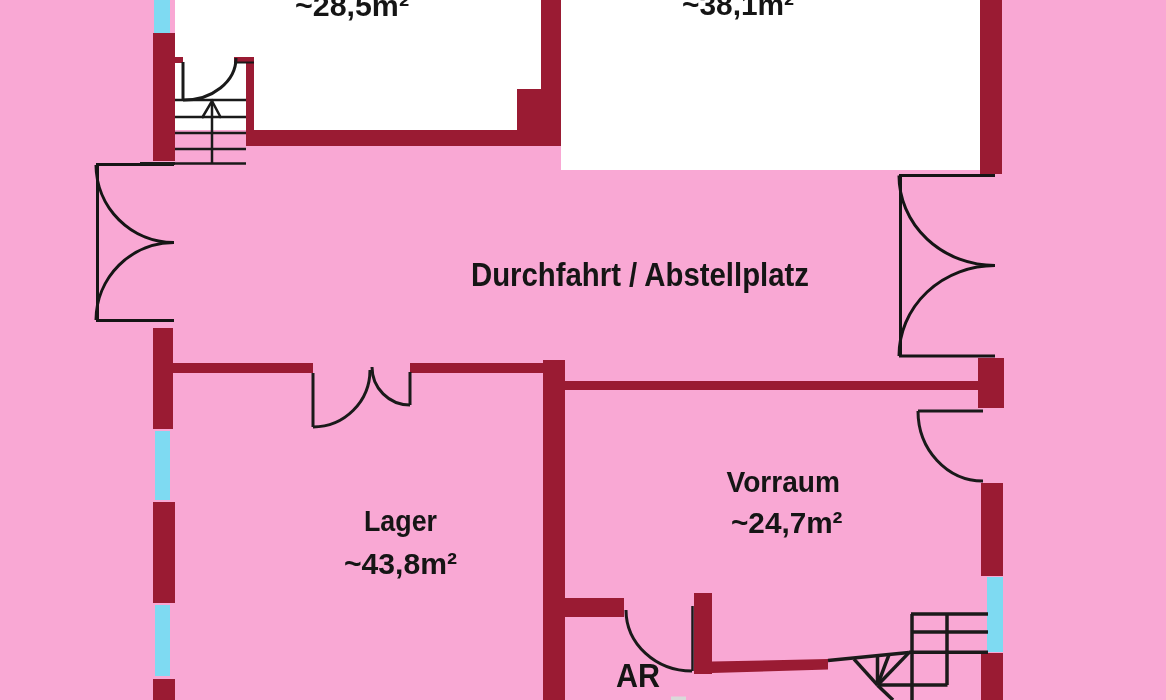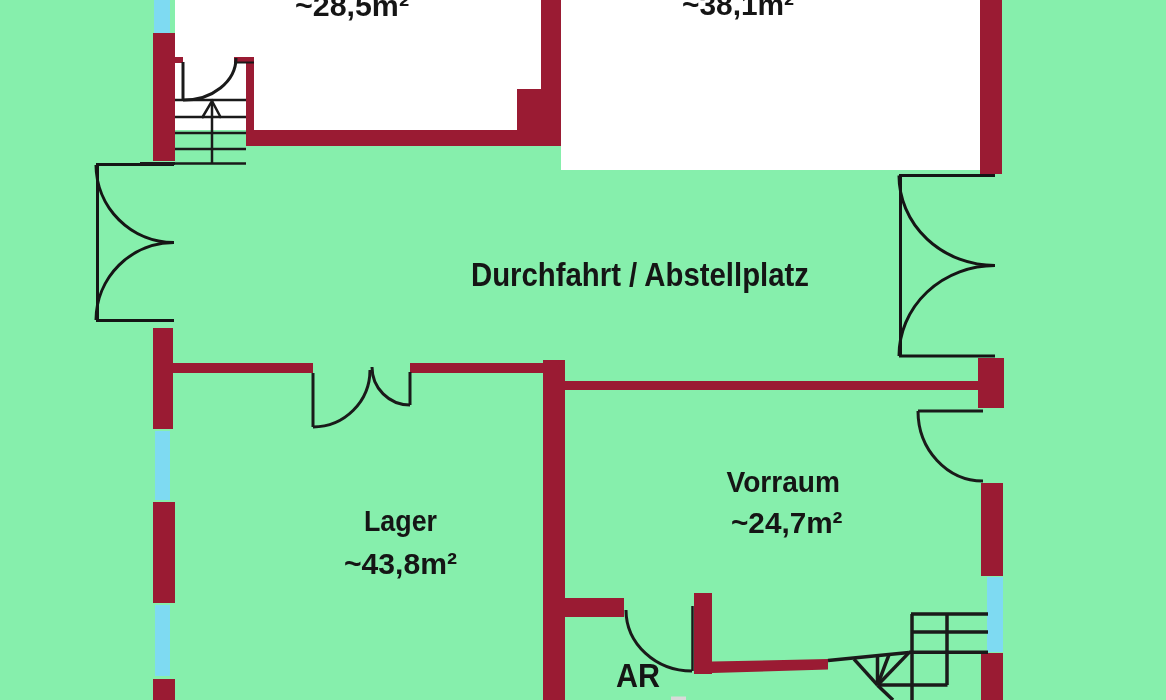--- a/index.html
+++ b/index.html
@@ -1,16 +1,16 @@
 <!DOCTYPE html>
 <html><head>
 <meta charset="utf-8">
 <style>
 html,body{margin:0;padding:0;background:#ffffff;}
-#plan{position:relative;-webkit-font-smoothing:antialiased;width:1166px;height:700px;background:#86efac;overflow:hidden;
+#plan{position:relative;-webkit-font-smoothing:antialiased;width:1166px;height:700px;background:#f9a8d4;overflow:hidden;
 font-family:"Liberation Sans",sans-serif;}
 svg{position:absolute;left:0;top:0;}
 text{font-family:"Liberation Sans",sans-serif;font-weight:bold;fill:#151515;-webkit-font-smoothing:antialiased;}
 </style>
 </head>
 <body>
 
 <div id="plan">
 <svg width="1166" height="700" viewBox="0 0 1166 700">
 

